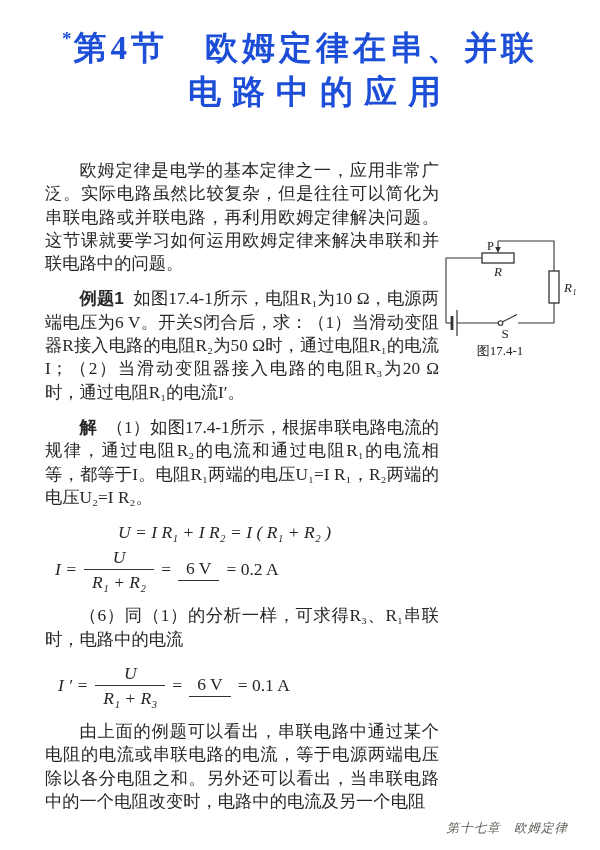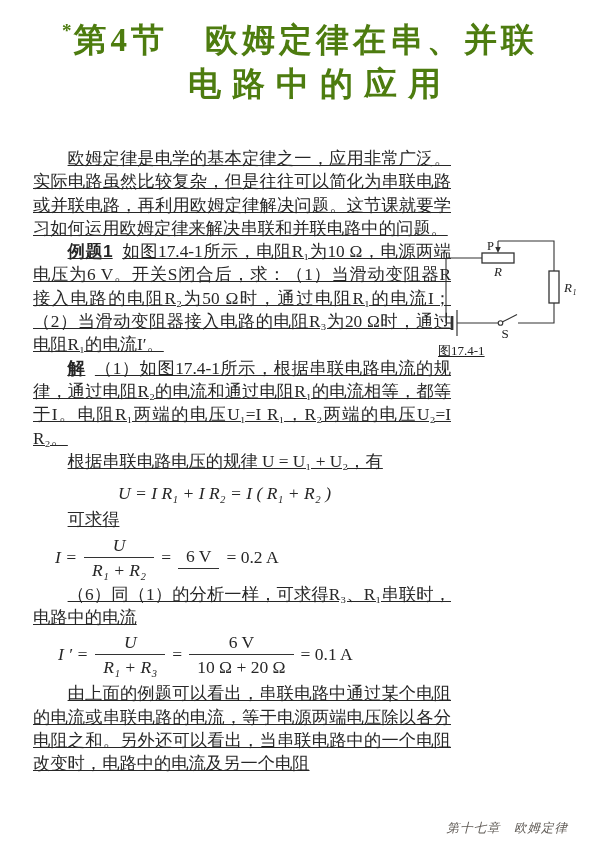--- a/index.html
+++ b/index.html
@@ -11,34 +11,34 @@
     position:relative;
     overflow:hidden;
   }
   .page { position:absolute; inset:0; }
 
   
   .title {
     position:absolute; top:6px; left:0; right:0;
     text-align:center;
     font-weight:bold;
-    color:#4d7c0f;
-    margin:4px;
+    color:#1d4ed8;
+    margin:12px;
   }
   .title .line1 { font-size:33px; letter-spacing:4px; line-height:42px; }
   .title .star  { font-size:19px; vertical-align:14px; letter-spacing:0; margin-right:2px; }
   .title .line2 { font-size:33px; letter-spacing:11px; line-height:42px; margin-top:2px;padding-left:40px; }
 
   
   .bodycol {
     position:absolute; left:33px; top:147px; width:418px;
     font-size:17.3px; line-height:23.3px;
     text-align:justify;
   }
-  .bodycol p { margin:0; text-indent:2em;text-decoration:underline; }
+  .bodycol p { margin:12px; text-indent:2em; }
   .lead { font-weight:bold; font-family:"Liberation Sans","DejaVu Sans",sans-serif; margin-right:0.55em; }
   .p-example { margin-top:5px; }
   .p-solution { margin-top:12px; }
   .p-rule { margin-top:4px; }
   .p-conclusion { margin-top:4px; }
 
   
   .eq-line {
     margin:9px 0 3px 85px;
     text-indent:0 !important;
@@ -56,21 +56,21 @@
   .frac { display:inline-flex; flex-direction:column; text-align:center; }
   .frac .num { padding:0 8px 2px; border-bottom:1.2px solid #333; line-height:20px; }
   .frac .den { padding:2px 8px 0; line-height:20px; }
   .it { font-style:italic; }
 
   
   .figure { position:absolute; left:438px; top:238px; width:152px; }
   .figure svg { display:block; }
   .fig-caption {
     position:absolute; left:438px; top:342px; width:124px;
-    font-size:13px; color:#222;text-decoration:underline;
+    text-align:center; font-size:13px; color:#222;
   }
   .circ-label { font-family:"Liberation Serif","DejaVu Serif",serif; fill:#222; }
 
   
   .footer {
     position:absolute; right:32px; top:820px;
     display:flex; align-items:flex-end; gap:12px;
     color:#5f5a55;
     flex-direction:column;
   }
@@ -87,25 +87,23 @@
     <div class="line2">电路中的应用</div>
   </h1>
 
   <div class="bodycol">
     <p class="p-intro"><span>欧姆定律是电学的基本定律之一，应用非常广泛。实际电路虽然比较复杂，但是往往可以简化为串联电路或并联电路，再利用欧姆定律解决问题。这节课就要学习如何运用欧姆定律来解决串联和并联电路中的问题。</span></p>
 
     <p class="p-example"><span class="lead">例题1</span><span>如图17.4-1所示，电阻R₁为10 Ω，电源两端电压为6 V。开关S闭合后，求：（1）当滑动变阻器R接入电路的电阻R₂为50 Ω时，通过电阻R₁的电流I；（2）当滑动变阻器接入电路的电阻R₃为20 Ω时，通过电阻R₁的电流I′。</span></p>
 
     <p class="p-solution"><span class="lead">解</span><span>（1）如图17.4-1所示，根据串联电路电流的规律，通过电阻R₂的电流和通过电阻R₁的电流相等，都等于I。电阻R₁两端的电压U₁=I R₁，R₂两端的电压U₂=I R₂。</span></p>
 
-    <p class="p-rule"><span>根据串联电路电压的规律 U = U₁ + U₂，有</span></p>
 
     <div class="eq-line">U = I R₁ + I R₂ = I ( R₁ + R₂ )</div>
 
-    <p class="p-derive"><span>可求得</span></p>
 
     <div class="eq-frac">
       <span class="it">I =</span>
       <span class="frac">
         <span class="num it">U</span>
         <span class="den it">R₁ + R₂</span>
       </span>
       <span>=</span>
       <span class="frac">
         <span class="num">6 V</span>
@@ -117,21 +115,20 @@
 
     <div class="eq-frac eq-frac2">
       <span class="it">I ′ =</span>
       <span class="frac">
         <span class="num it">U</span>
         <span class="den it">R₁ + R₃</span>
       </span>
       <span>=</span>
       <span class="frac">
         <span class="num">6 V</span>
-        <span class="den">10 Ω + 20 Ω</span>
       </span>
       <span>= 0.1 A</span>
     </div>
 
     <p class="p-conclusion"><span>由上面的例题可以看出，串联电路中通过某个电阻的电流或串联电路的电流，等于电源两端电压除以各分电阻之和。另外还可以看出，当串联电路中的一个电阻改变时，电路中的电流及另一个电阻</span></p>
   </div>
 
   <div class="figure">
     <svg width="152" height="104" viewBox="0 0 152 104">
       <g stroke="#333" stroke-width="1.1" fill="none">

